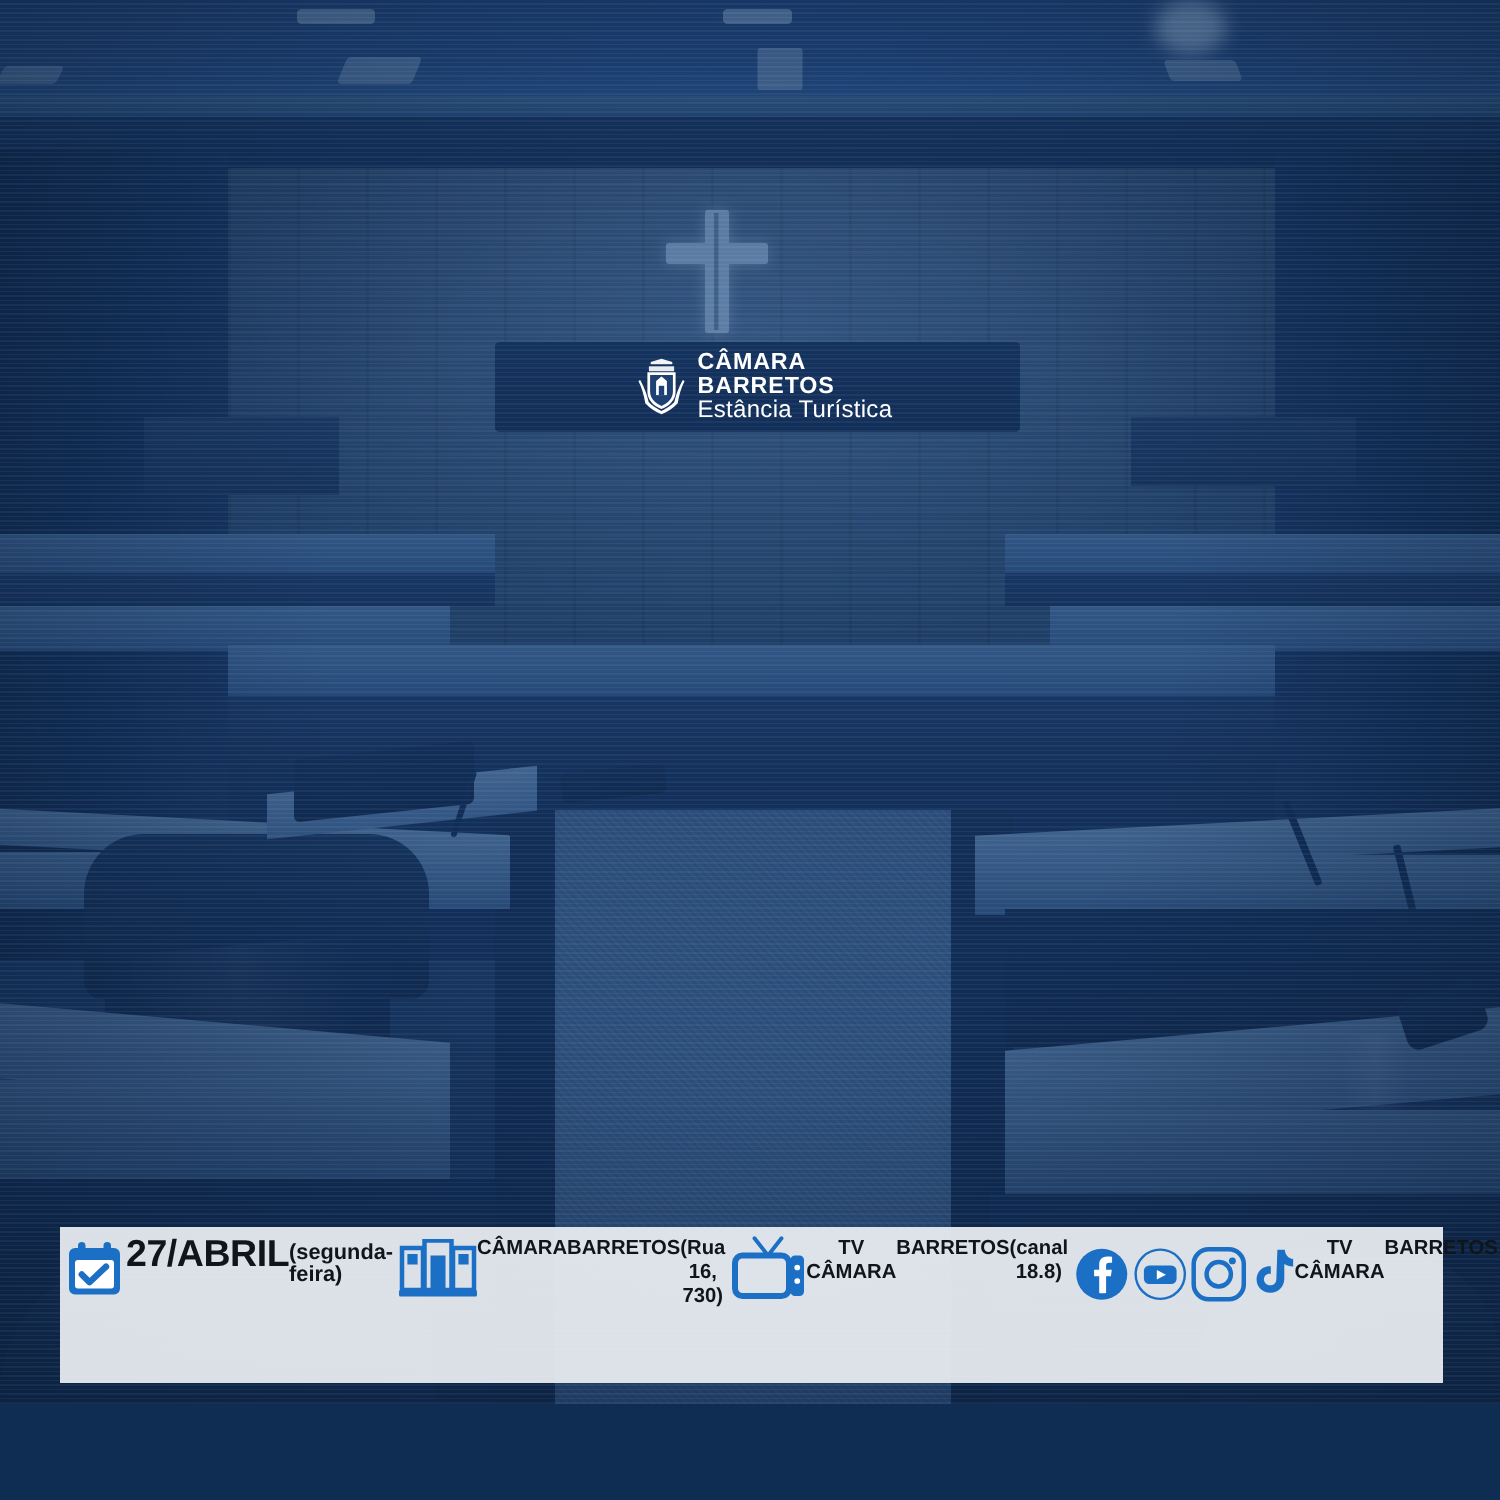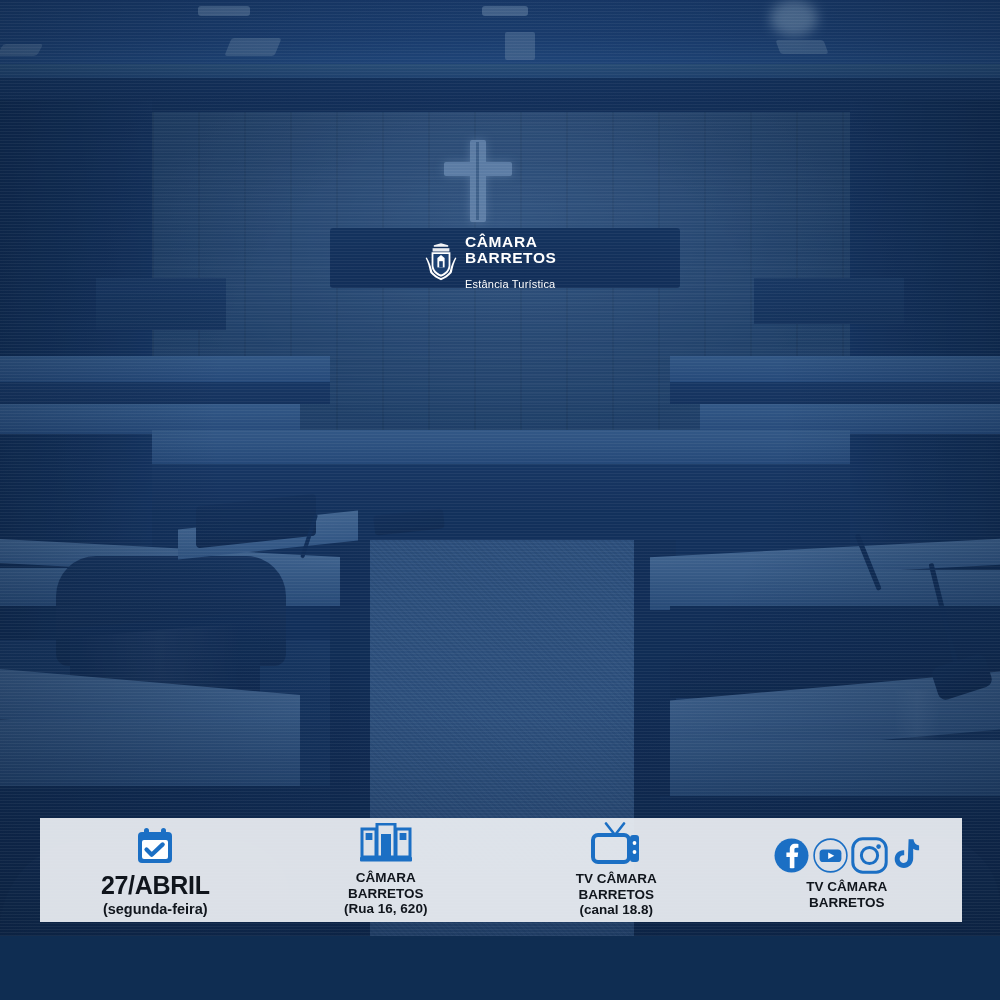--- a/index.html
+++ b/index.html
@@ -85,34 +85,34 @@
   .vignette{position:absolute;inset:0;
     background:radial-gradient(ellipse at 50% 45%, rgba(0,0,0,0) 40%, rgba(8,26,50,.48) 100%);}
   .grain{position:absolute;inset:0;opacity:.10;
     background-image:repeating-linear-gradient(0deg, rgba(255,255,255,.5) 0 1px, rgba(0,0,0,0) 1px 3px);}
 
   
   .logo{position:absolute;left:424px;top:234px;display:flex;align-items:center;gap:7px;z-index:6;}
   .crest{width:34px;height:40px;flex:none;}
   .logo-txt{color:#ffffff;line-height:1.0;}
   .logo-l1,.logo-l2{font-size:15.5px;font-weight:bold;letter-spacing:.6px;}
-  .logo-l3{font-size:11px;letter-spacing:.2px;margin-top:14px;}
+  .logo-l3{font-size:16px;letter-spacing:.2px;margin-top:1px;}
 
   
   .headline{position:absolute;left:0;top:292px;width:100%;text-align:center;z-index:7;
      color:#fff;text-shadow:0 2px 14px rgba(7,24,47,.35);}
   .h-main{font-size:133px;font-weight:bold;letter-spacing:-1px;line-height:.88;}
   .h-sub{font-size:84px;font-weight:400;letter-spacing:.5px;line-height:1.0;margin-top:10px;}
   .h-num{font-size:52px;font-weight:400;letter-spacing:0px;margin-top:26px;}
 
   
   .infobar{position:absolute;left:40px;top:818px;width:922px;height:104px;z-index:8;
      background:rgba(236,239,243,.93);display:flex;align-items:stretch;}
-  .cell{flex:1;display:flex;flex-direction:column;align-items:center;justify-content:center;
-     padding:6px 14px;}
+  .cell{flex:1;display:flex;flex-direction:row;justify-content:center;
+     padding:6px 2px;}
   .cell .ico{height:44px;display:flex;align-items:flex-end;justify-content:center;margin-bottom:5px;}
   .c-big{font-size:25px;font-weight:bold;color:#10151c;letter-spacing:-.3px;line-height:1.0;}
   .c-small{font-size:14.5px;font-weight:bold;color:#10151c;line-height:1.0;margin-top:4px;}
   .c-line{font-size:13.5px;font-weight:bold;color:#10151c;line-height:1.18;text-align:center;}
   .socials{display:flex;align-items:center;gap:2px;}
 </style>
 </head>
 <body>
 
 <div class="poster">
@@ -240,21 +240,21 @@
           <rect x="5.6" y="10" width="6.8" height="7" fill="#1b6fc4"></rect>
           <rect x="36" y="6" width="14" height="28" fill="none" stroke="#1b6fc4" stroke-width="3"></rect>
           <rect x="39.6" y="10" width="6.8" height="7" fill="#1b6fc4"></rect>
           <rect x="17" y="1" width="18" height="33" fill="none" stroke="#1b6fc4" stroke-width="3"></rect>
           <rect x="21" y="11" width="10" height="23" fill="#1b6fc4"></rect>
           <rect x="0" y="34" width="52" height="4.4" rx="1" fill="#1b6fc4"></rect>
         </svg>
       </div>
       <div class="c-line">CÂMARA</div>
       <div class="c-line">BARRETOS</div>
-      <div class="c-line">(Rua  16, 620)</div>
+      <div class="c-line">(Rua  16, 730)</div>
     </div>
 
     <div class="cell">
       <div class="ico">
         <svg width="50" height="44" viewBox="0 0 50 44">
           <path d="M24 13L15 1.5M24 13L33 1.5" stroke="#1b6fc4" stroke-width="2.6" fill="none" stroke-linecap="round"></path>
           <rect x="2" y="13" width="36" height="27" rx="5" fill="none" stroke="#1b6fc4" stroke-width="4"></rect>
           <rect x="39" y="13" width="9" height="27" rx="3" fill="#1b6fc4"></rect>
           <circle cx="43.5" cy="21" r="1.9" fill="#ffffff"></circle>
           <circle cx="43.5" cy="30" r="1.9" fill="#ffffff"></circle>

